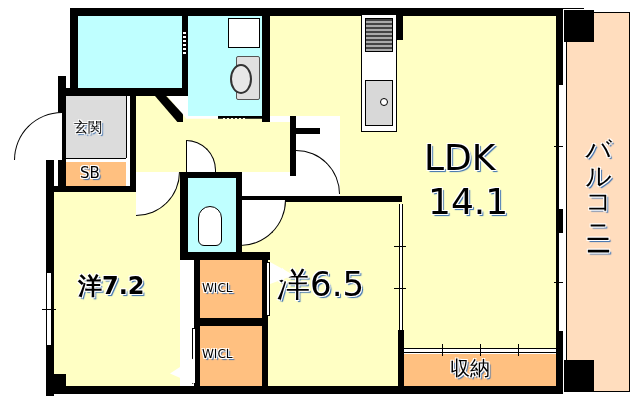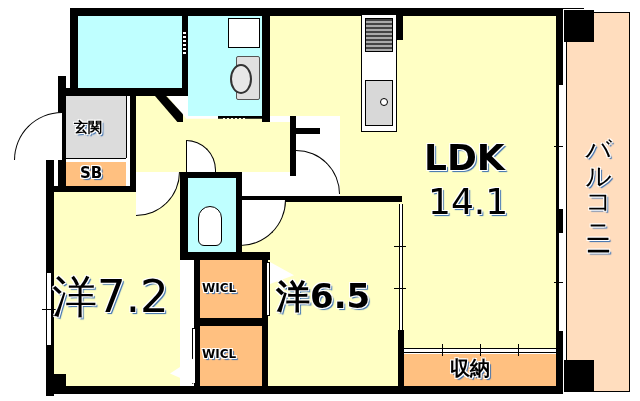--- a/index.html
+++ b/index.html
@@ -1,20 +1,20 @@
 <!DOCTYPE html>
 <html><head>
 <meta charset="utf-8">
 <style>
   html,body{margin:0;padding:0;background:#ffffff;}
   body{width:640px;height:401px;position:relative;overflow:hidden;font-family:"DejaVu Sans","Liberation Sans",sans-serif;}
   .abs{position:absolute;box-sizing:border-box;}
   .wall{background:#000;}
   .room{position:absolute;box-sizing:border-box;}
-  .lbl{position:absolute;color:#000;font-weight:bold;text-shadow:1px 1px 0 #fff,-1px -1px 0 #fff,1px -1px 0 #fff,-1px 1px 0 #fff,2px 2px 1px #3a6fb0;white-space:nowrap;line-height:1;}
+  .lbl{position:absolute;color:#000;font-weight:normal;text-shadow:1px 1px 0 #fff,-1px -1px 0 #fff,1px -1px 0 #fff,-1px 1px 0 #fff,2px 2px 1px #3a6fb0;white-space:nowrap;line-height:1;}
   .door{position:absolute;border:1px solid #000;background:#fff;box-sizing:border-box;}
   .win{position:absolute;background:#fff;border:1px solid #000;box-sizing:border-box;}
   .tick{position:absolute;background:#000;}
 </style>
 </head>
 <body>
 
 <div class="abs wall" style="left:70px;top:8px;width:500px;height:8px;"></div>
 <div class="abs wall" style="left:70px;top:8px;width:8px;height:90px;"></div>
 <div class="abs wall" style="left:58px;top:76px;width:8px;height:110px;"></div>
@@ -55,51 +55,51 @@
 <div class="abs wall" style="left:290px;top:128px;width:30px;height:6px;"></div>
 
 <div class="door" style="left:186px;top:140px;width:30px;height:34px;border-radius:0 34px 0 0;border-left:1px solid #000;border-bottom:none;"></div>
 <div class="door" style="left:296px;top:150px;width:44px;height:44px;border-radius:0 44px 0 0;border-bottom:none;border-left:none;"></div>
 
 <div class="room" style="left:270px;top:16px;width:286px;height:100px;background:#FFFFC4;"></div>
 <div class="room" style="left:400px;top:116px;width:156px;height:234px;background:#FFFFC4;"></div>
 <div class="room" style="left:340px;top:116px;width:60px;height:80px;background:#FFFFC4;"></div>
 <div class="abs wall" style="left:556px;top:8px;width:28px;height:34px;"></div>
 <div class="abs wall" style="left:556px;top:362px;width:28px;height:32px;"></div>
-<div class="lbl" style="left:424px;top:140px;font-size:36px;font-weight:bold;">LDK</div>
+<div class="lbl" style="left:424px;top:140px;font-size:36px;font-weight:normal;">LDK</div>
 <div class="lbl" style="left:428px;top:184px;font-size:36px;font-weight:normal;">14.1</div>
 
 <div class="abs" style="left:361px;top:14px;width:36px;height:118px;background:#fff;border:1px solid #000;"></div>
 <div class="abs" style="left:365px;top:18px;width:28px;height:34px;background:repeating-linear-gradient(#444 0 2px,#aaa 2px 4px);border:1px solid #000;"></div>
 <div class="abs" style="left:365px;top:80px;width:28px;height:46px;background:#d8d8d8;border:1px solid #000;"></div>
 <div class="abs" style="left:380px;top:98px;width:8px;height:8px;border:1px solid #000;border-radius:50%;background:#fff;"></div>
 <div class="abs wall" style="left:397px;top:16px;width:6px;height:24px;"></div>
 
 <div class="room" style="left:240px;top:200px;width:160px;height:186px;background:#FFFFC4;"></div>
 <div class="abs wall" style="left:240px;top:196px;width:162px;height:6px;"></div>
 <div class="abs wall" style="left:398px;top:330px;width:6px;height:60px;"></div>
 <div class="abs" style="left:399px;top:204px;width:4px;height:126px;background:#fff;border-left:1px solid #000;border-right:1px solid #000;"></div>
 <div class="tick" style="left:394px;top:246px;width:12px;height:1px;"></div>
 <div class="tick" style="left:394px;top:288px;width:12px;height:1px;"></div>
 <div class="door" style="left:240px;top:200px;width:46px;height:46px;border-radius:0 0 46px 0;border-top:none;border-left:1px solid #000;"></div>
-<div class="lbl" style="left:276px;top:279px;font-size:34px;font-weight:bold;">洋6.5</div>
+<div class="lbl" style="left:276px;top:267px;font-size:34px;font-weight:normal;">洋6.5</div>
 
 <div class="room" style="left:186px;top:178px;width:50px;height:74px;background:#BFFFFF;"></div>
 <div class="abs wall" style="left:180px;top:172px;width:8px;height:88px;"></div>
 <div class="abs wall" style="left:180px;top:172px;width:62px;height:6px;"></div>
 <div class="abs wall" style="left:236px;top:172px;width:6px;height:88px;"></div>
 <div class="abs wall" style="left:180px;top:252px;width:90px;height:8px;"></div>
 <div class="abs" style="left:198px;top:206px;width:24px;height:40px;background:#fff;border:1px solid #000;border-radius:12px 12px 6px 6px;"></div>
 
 <div class="room" style="left:54px;top:192px;width:126px;height:194px;background:#FFFFC4;"></div>
 <div class="room" style="left:136px;top:172px;width:44px;height:20px;background:#FFFFC4;"></div>
 <div class="door" style="left:136px;top:172px;width:44px;height:44px;border-radius:0 0 44px 0;border-top:none;border-left:none;"></div>
 <div class="win" style="left:46px;top:272px;width:6px;height:74px;"></div>
 <div class="tick" style="left:42px;top:309px;width:14px;height:1px;"></div>
-<div class="lbl" style="left:52px;top:274px;font-size:45px;font-weight:normal;">洋7.2</div>
+<div class="lbl" style="left:78px;top:274px;font-size:24px;font-weight:bold;">洋7.2</div>
 <div class="abs wall" style="left:54px;top:374px;width:12px;height:12px;"></div>
 
 <div class="room" style="left:200px;top:260px;width:62px;height:58px;background:#FFC080;"></div>
 <div class="abs wall" style="left:194px;top:256px;width:6px;height:134px;"></div>
 <div class="abs wall" style="left:262px;top:256px;width:6px;height:134px;"></div>
 <div class="abs wall" style="left:194px;top:318px;width:74px;height:8px;"></div>
 <div class="lbl" style="left:202px;top:282px;font-size:12px;">WICL</div>
 <div class="abs" style="left:266px;top:262px;width:4px;height:54px;background:#fff;border:1px solid #000;"></div>
 <div class="abs" style="left:270px;top:262px;width:24px;height:22px;background:#fff;clip-path:polygon(0 0,100% 60%,0 100%);"></div>
 

